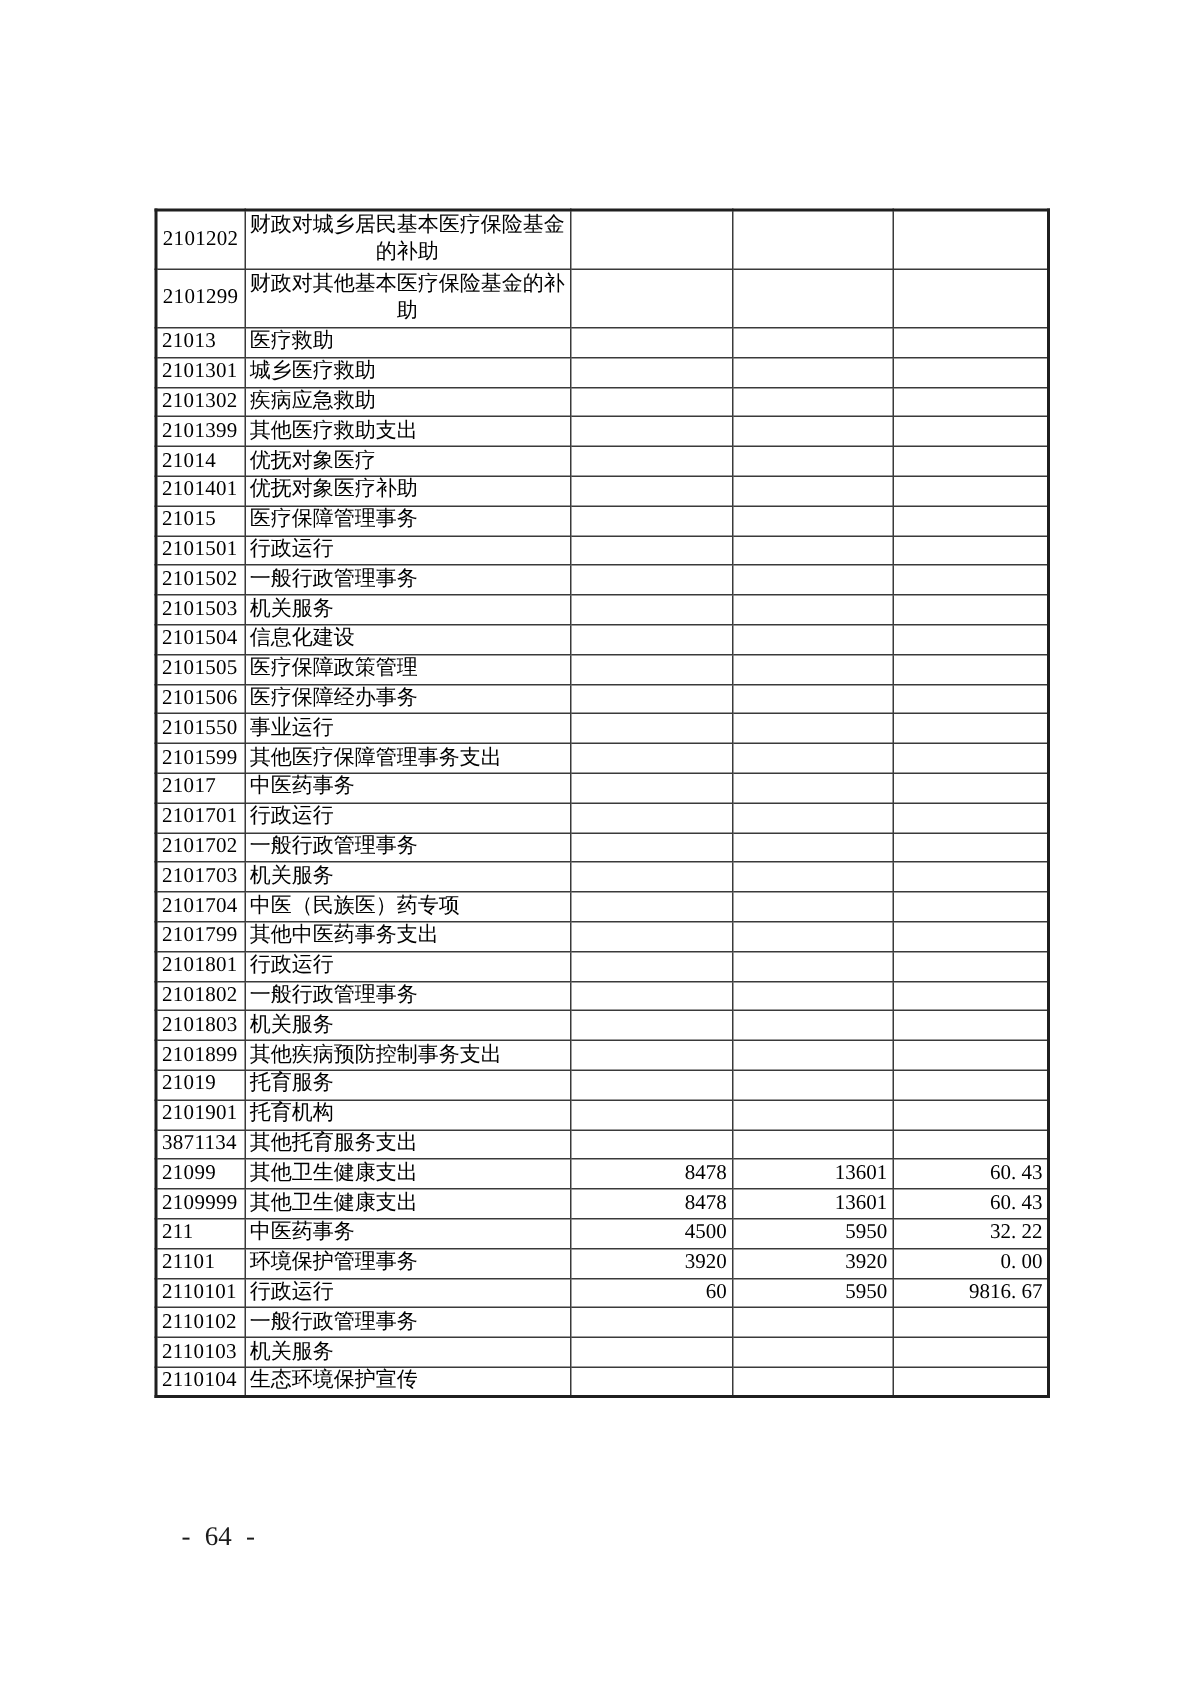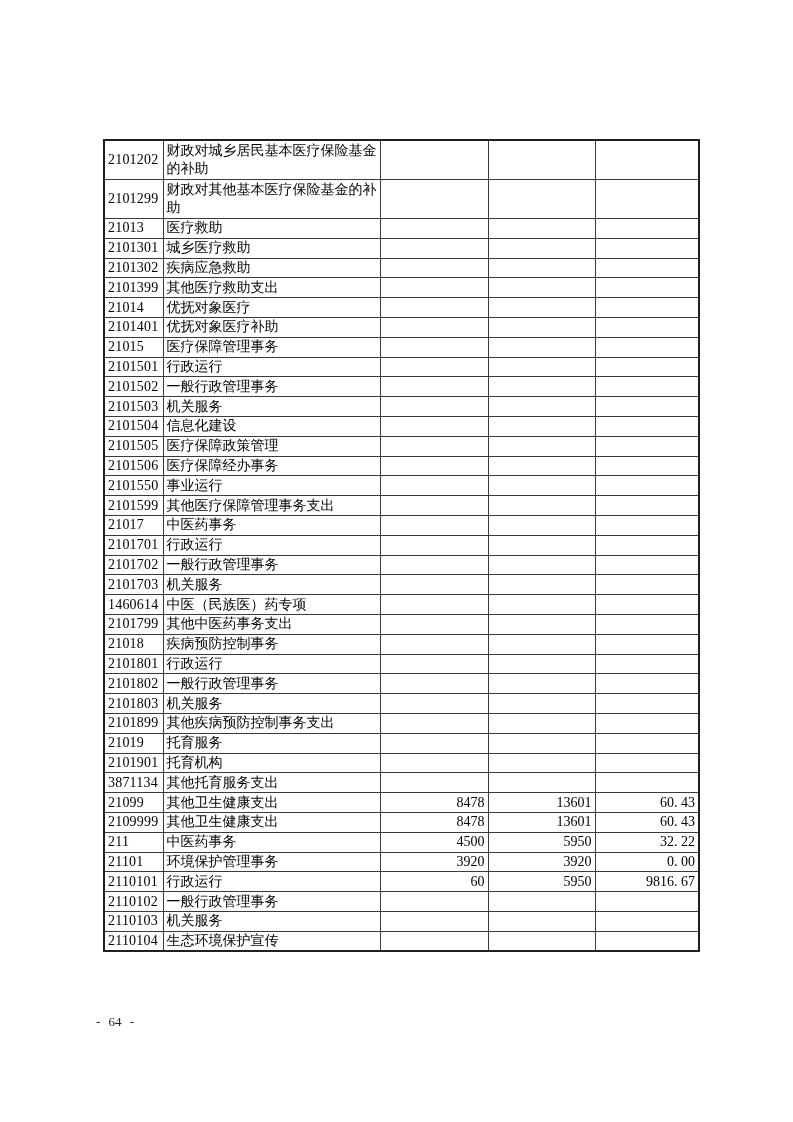--- a/index.html
+++ b/index.html
@@ -26,30 +26,30 @@
   table.budget td {
     border: 1px solid #3a3a3a;
     font-size: 14px;
     line-height: 16px;
     padding: 0 3px;
     vertical-align: middle;
     overflow: hidden;
     white-space: normal;
   }
   table.budget tr { height: 19.8px; }
-  table.budget tr.tall { height: 39.3px; }
+  table.budget tr.tall { height: 39.3px; text-align: center; }
   table.budget tr.tall td.name { line-height: 17.5px; }
   td.code { padding-left: 3px; letter-spacing: 0.2px; }
   td.name { padding-left: 4px; padding-right: 2px; margin-top: 43px; }
   td.num  { text-align: right; padding-right: 3px; }
   .footer {
     position: absolute;
-    left: 96px;
+    left: 121px;
     top: 1014px;
-    font-size: 13px;
+    font-size: 18px;
     word-spacing: 5px;
     color: #1c1c1c;
   }
 </style>
 </head>
 <body>
 
 <div class="page">
 
   <div class="table-wrap">
@@ -203,36 +203,29 @@
     <td class="num v3"></td>
   </tr>
           <tr>
     <td class="code">2101703</td>
     <td class="name">机关服务</td>
     <td class="num v1"></td>
     <td class="num v2"></td>
     <td class="num v3"></td>
   </tr>
           <tr>
-    <td class="code">1460614</td>
+    <td class="code">2101704</td>
     <td class="name">中医（民族医）药专项</td>
     <td class="num v1"></td>
     <td class="num v2"></td>
     <td class="num v3"></td>
   </tr>
           <tr>
     <td class="code">2101799</td>
     <td class="name">其他中医药事务支出</td>
-    <td class="num v1"></td>
-    <td class="num v2"></td>
-    <td class="num v3"></td>
-  </tr>
-          <tr>
-    <td class="code">21018</td>
-    <td class="name">疾病预防控制事务</td>
     <td class="num v1"></td>
     <td class="num v2"></td>
     <td class="num v3"></td>
   </tr>
           <tr>
     <td class="code">2101801</td>
     <td class="name">行政运行</td>
     <td class="num v1"></td>
     <td class="num v2"></td>
     <td class="num v3"></td>

